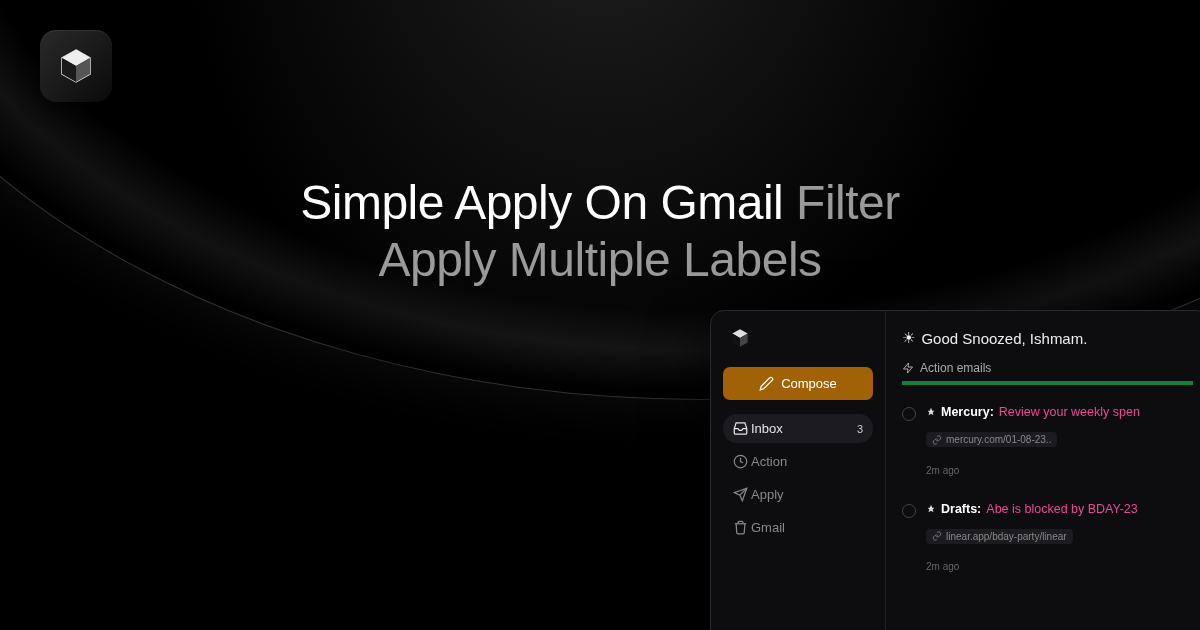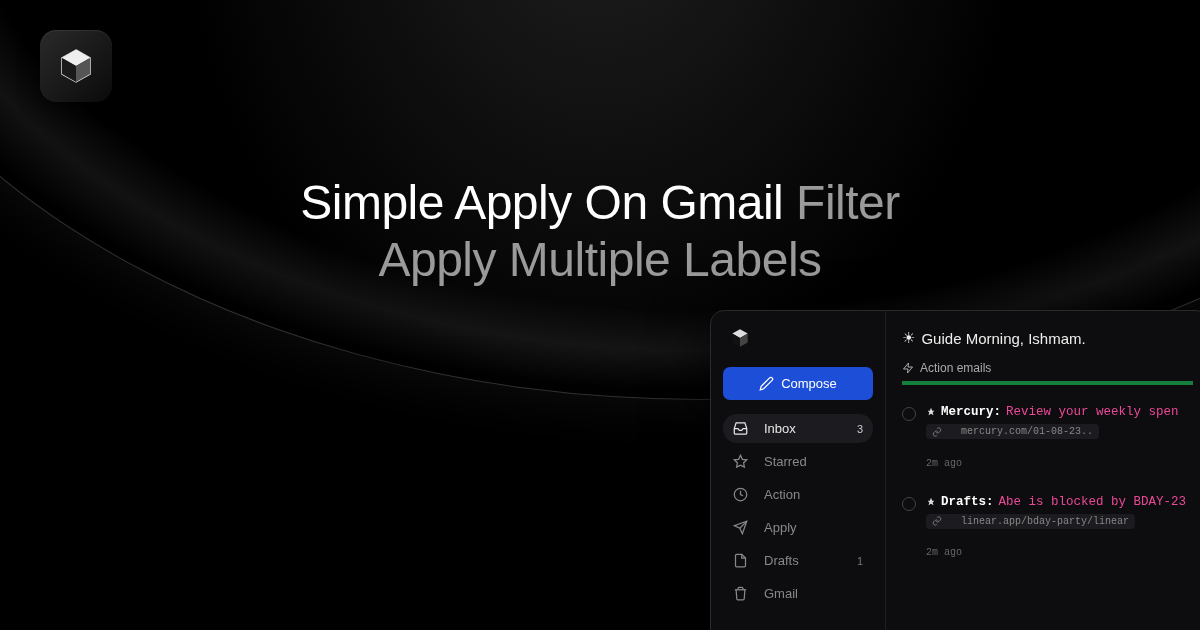--- a/index.html
+++ b/index.html
@@ -86,38 +86,38 @@
   flex-direction: column;
   gap: 4px;
 }
 .sidebar-logo {
   width: 22px;
   height: 22px;
   margin-bottom: 14px;
   margin-left: 6px;
 }
 .compose-btn {
-  background: #1d4ed8;
+  background: #a16207;
   color: #fff;
   border: none;
   border-radius: 7px;
   padding: 9px 12px;
   font-size: 13px;
   font-weight: 500;
   display: flex;
   align-items: center;
   justify-content: center;
   gap: 7px;
   margin-bottom: 10px;
   cursor: pointer;
 }
 .nav-item {
   display: flex;
   align-items: center;
-  gap: 16px;
+  gap: 3px;
   padding: 7px 10px;
   border-radius: 14px;
   font-size: 13px;
   color: #888;
   cursor: pointer;
 }
 .nav-item.active {
   background: #1c1c20;
   color: #e5e5e5;
 }
@@ -159,41 +159,41 @@
   padding: 6px 0;
 }
 .email-radio {
   width: 14px;
   height: 14px;
   border: 1.5px solid #444;
   border-radius: 50%;
   flex-shrink: 0;
   margin-top: 2px;
 }
-.email-body { flex: 1; font-family: Liberation Mono, monospace; }
+.email-body { flex: 1; }
 .email-title {
   font-size: 12.5px;
   color: #ddd;
   display: flex;
   align-items: center;
   gap: 5px;
   white-space: nowrap;
 }
 .email-sender { font-weight: 600; color: #fff; }
 .email-subject-rest { color: #ec4899; font-weight: 400; }
 .link-chip {
   display: inline-flex;
   align-items: center;
-  gap: 19px;
+  gap: 4px;
   background: #1c1c20;
   border-radius: 4px;
   padding: 2px 6px;
   font-size: 10px;
   color: #888;
-  margin-top: 5px;
+  margin-top: 13px;
 }
 .email-time {
   font-size: 10px;
   color: #666;
   margin-top: 16px;
 }
 .pin-icon { width: 10px; height: 10px; }
 </style>
 </head>
 <body>
@@ -237,60 +237,46 @@
     <div class="nav-item active">
       <svg class="nav-icon" viewBox="0 0 24 24" fill="none" stroke="currentColor" stroke-width="2">
           <path d="M22 12h-6l-2 3h-4l-2-3H2"></path>
           <path d="M5 3h14l3 9v7a2 2 0 0 1-2 2H4a2 2 0 0 1-2-2v-7l3-9z"></path>
         </svg>
       <span>Inbox</span>
       <span class="count">3</span>
     </div>
     <div class="nav-item">
       <svg class="nav-icon" viewBox="0 0 24 24" fill="none" stroke="currentColor" stroke-width="2">
-          <polygon points="12 2 15 8.5 22 9.3 17 14 18.2 21 12 17.8 5.8 21 7 14 2 9.3 9 8.5 12 2"></polygon>
-        </svg>
-      <span>Starred</span>
-    </div>
-    <div class="nav-item">
-      <svg class="nav-icon" viewBox="0 0 24 24" fill="none" stroke="currentColor" stroke-width="2">
           <circle cx="12" cy="12" r="10"></circle>
           <path d="M12 6v6l4 2"></path>
         </svg>
       <span>Action</span>
     </div>
     <div class="nav-item">
       <svg class="nav-icon" viewBox="0 0 24 24" fill="none" stroke="currentColor" stroke-width="2">
           <path d="M22 2L11 13"></path>
           <path d="M22 2l-7 20-4-9-9-4 20-7z"></path>
         </svg>
       <span>Apply</span>
-    </div>
-    <div class="nav-item">
-      <svg class="nav-icon" viewBox="0 0 24 24" fill="none" stroke="currentColor" stroke-width="2">
-          <path d="M14 2H6a2 2 0 0 0-2 2v16a2 2 0 0 0 2 2h12a2 2 0 0 0 2-2V8z"></path>
-          <path d="M14 2v6h6"></path>
-        </svg>
-      <span>Drafts</span>
-      <span class="count">1</span>
     </div>
     <div class="nav-item">
       <svg class="nav-icon" viewBox="0 0 24 24" fill="none" stroke="currentColor" stroke-width="2">
           <path d="M3 6h18"></path>
           <path d="M8 6V4a2 2 0 0 1 2-2h4a2 2 0 0 1 2 2v2"></path>
           <path d="M19 6l-1 14a2 2 0 0 1-2 2H8a2 2 0 0 1-2-2L5 6"></path>
         </svg>
       <span>Gmail</span>
     </div>
   </div>
 
   <div class="main-col">
     <div class="greeting">
       <span>☀</span>
-      <span>Guide Morning, Ishmam.</span>
+      <span>Good Snoozed, Ishmam.</span>
     </div>
 
     <div class="section-header">
       <svg width="12" height="12" viewBox="0 0 24 24" fill="none" stroke="currentColor" stroke-width="2">
           <path d="M13 2L3 14h9l-1 8 10-12h-9l1-8z"></path>
         </svg>
       <span>Action emails</span>
     </div>
 
     <div class="email-item">

